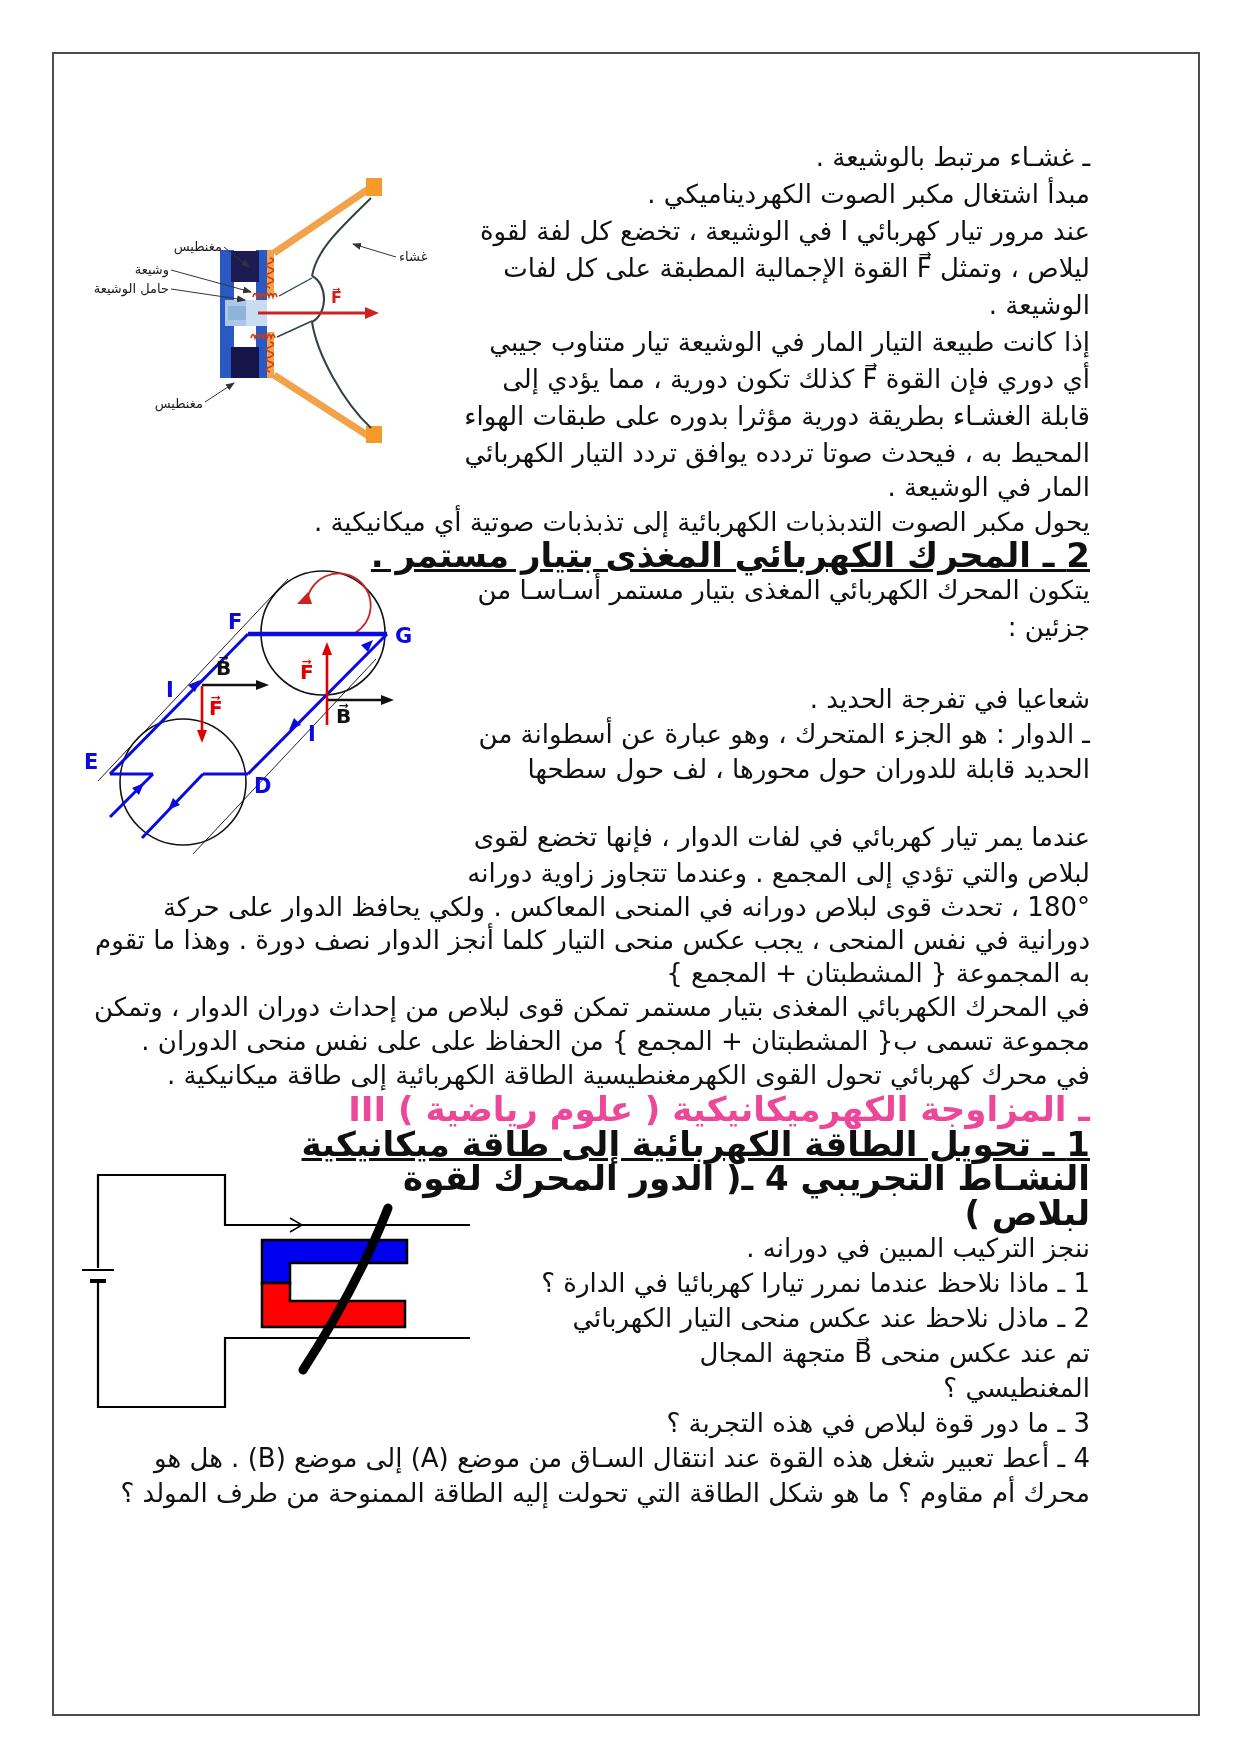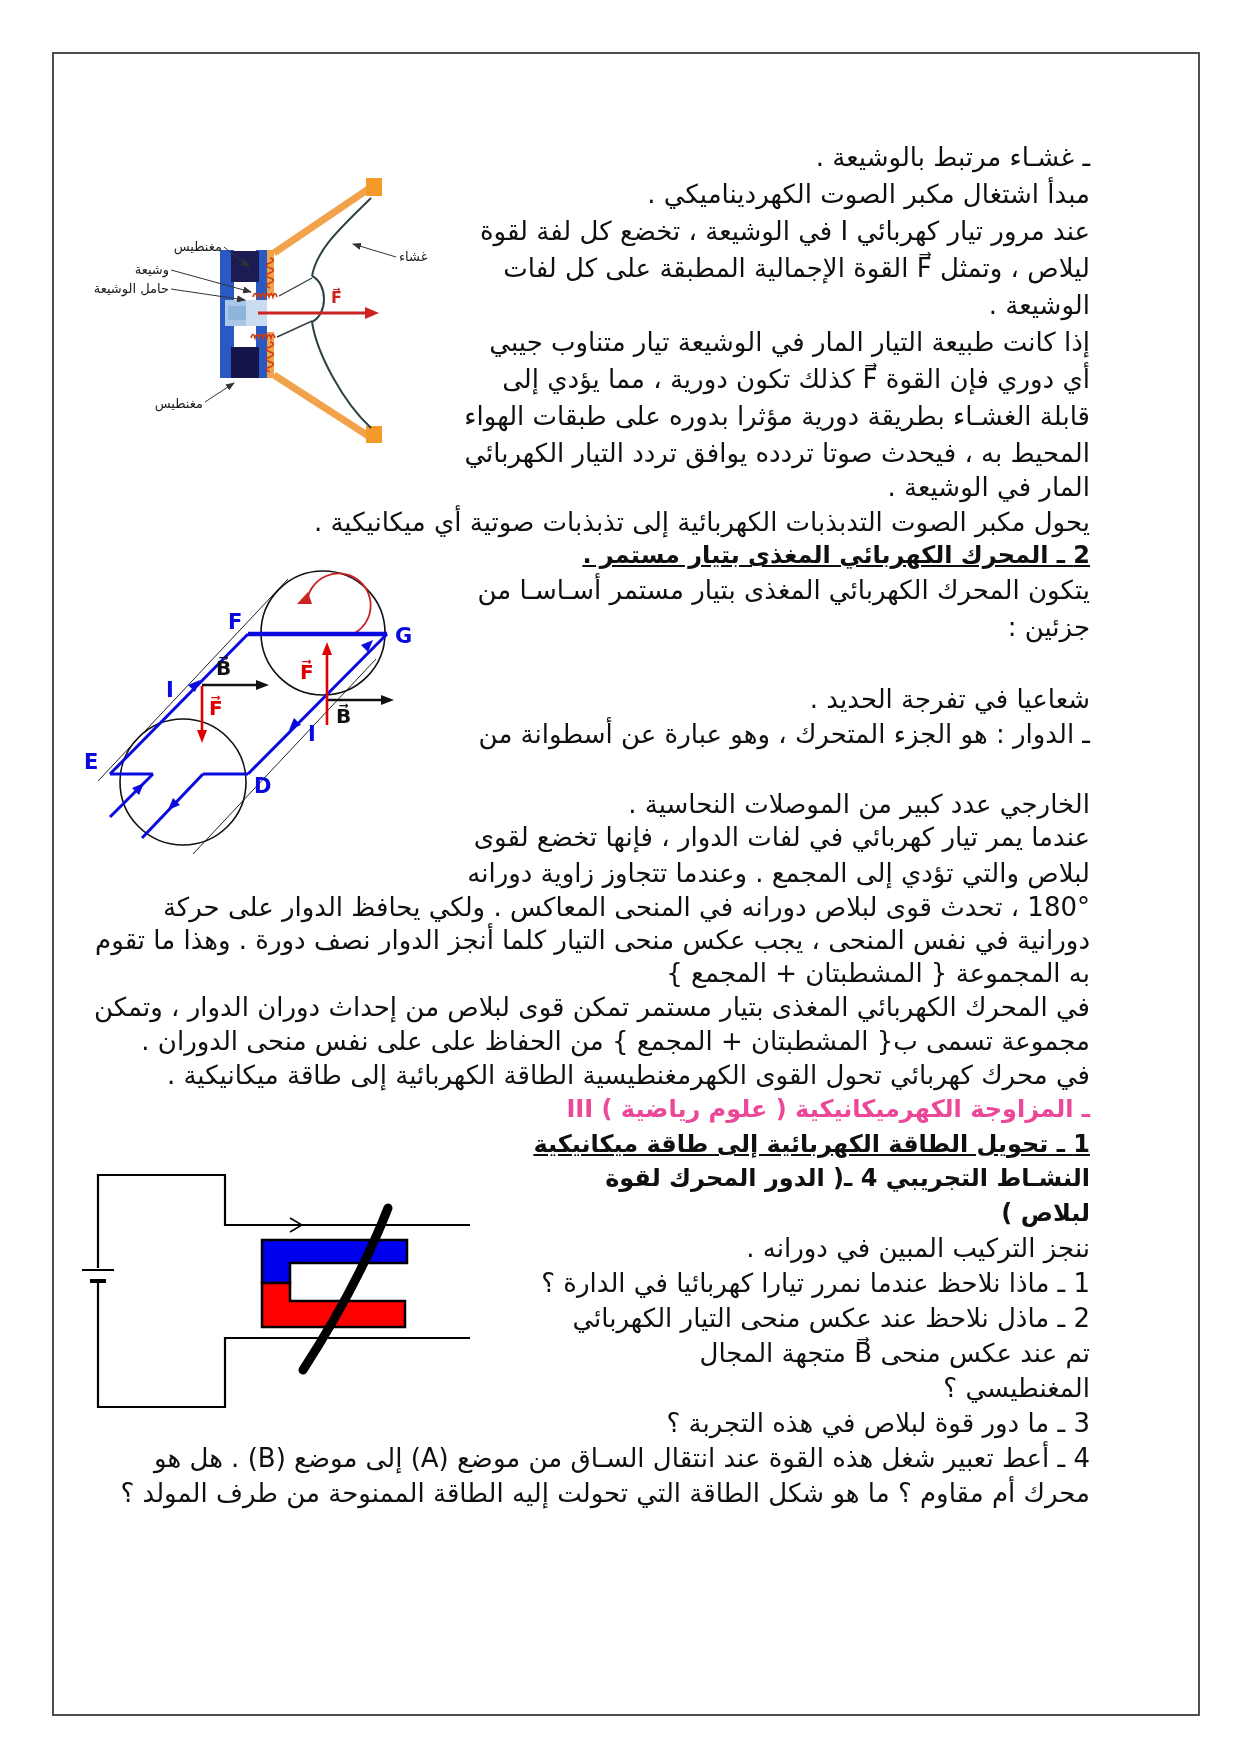--- a/index.html
+++ b/index.html
@@ -5,21 +5,21 @@
   html,body{margin:0;padding:0;background:#e8e8e8;}
   .page{position:relative;width:1240px;height:1754px;background:#ffffff;overflow:hidden;
         font-family:"DejaVu Sans",sans-serif;}
   .frame{position:absolute;left:52px;top:52px;width:1144px;height:1660px;
          border:2px solid #4d4d4d;}
   .ln{position:absolute;right:150px;white-space:nowrap;direction:rtl;unicode-bidi:plaintext;
       font-size:26px;line-height:34px;color:#101010;}
   .b{font-weight:bold;}
   .u{text-decoration:underline;}
   .blue{color:#ec4899;}
-  .h{font-size:24px;}
+  .h{font-size:34px;}
   .fig{position:absolute;}
   svg text{font-family:"DejaVu Sans",sans-serif;}
 </style>
 </head>
 <body>
 
 <div class="page">
   <div class="frame"></div>
 
   <div class="ln" style="top:140px">ـ غشـاء مرتبط بالوشيعة .</div>
@@ -31,21 +31,21 @@
   <div class="ln" style="top:362px">أي دوري فإن القوة F⃗ كذلك تكون دورية ، مما يؤدي إلى</div>
   <div class="ln" style="top:399px">قابلة الغشـاء بطريقة دورية مؤثرا بدوره على طبقات الهواء</div>
   <div class="ln" style="top:436px">المحيط به ، فيحدث صوتا تردده يوافق تردد التيار الكهربائي</div>
   <div class="ln" style="top:470px">المار في الوشيعة .</div>
   <div class="ln" style="top:505px">يحول مكبر الصوت التدبذبات الكهربائية إلى تذبذبات صوتية أي ميكانيكية .</div>
   <div class="ln b u h" style="top:538px">2 ـ المحرك الكهربائي المغذى بتيار مستمر .</div>
   <div class="ln" style="top:573px">يتكون المحرك الكهربائي المغذى بتيار مستمر أسـاسـا من</div>
   <div class="ln" style="top:610px">جزئين :</div>
   <div class="ln" style="top:682px">شعاعيا في تفرجة الحديد .</div>
   <div class="ln" style="top:717px">ـ الدوار : هو الجزء المتحرك ، وهو عبارة عن أسطوانة من</div>
-  <div class="ln" style="top:787px">الخارجي عدد كبير من الموصلات النحاسية .</div>
+  <div class="ln" style="top:752px">الحديد قابلة للدوران حول محورها ، لف حول سطحها</div>
   <div class="ln" style="top:820px">عندما يمر تيار كهربائي في لفات الدوار ، فإنها تخضع لقوى</div>
   <div class="ln" style="top:856px">لبلاص والتي تؤدي إلى المجمع . وعندما تتجاوز زاوية دورانه</div>
   <div class="ln" style="top:890px">180° ، تحدث قوى لبلاص دورانه في المنحى المعاكس . ولكي يحافظ الدوار على حركة</div>
   <div class="ln" style="top:923px">دورانية في نفس المنحى ، يجب عكس منحى التيار كلما أنجز الدوار نصف دورة . وهذا ما تقوم</div>
   <div class="ln" style="top:956px">به المجموعة { المشطبتان + المجمع }</div>
   <div class="ln" style="top:990px">في المحرك الكهربائي المغذى بتيار مستمر تمكن قوى لبلاص من إحداث دوران الدوار ، وتمكن</div>
   <div class="ln" style="top:1024px">مجموعة تسمى ب{ المشطبتان + المجمع } من الحفاظ على على نفس منحى الدوران .</div>
   <div class="ln" style="top:1058px">في محرك كهربائي تحول القوى الكهرمغنطيسية الطاقة الكهربائية إلى طاقة ميكانيكية .</div>
   <div class="ln b blue h" style="top:1092px">III ـ المزاوجة الكهرميكانيكية ( علوم رياضية )</div>
   <div class="ln b u h" style="top:1127px">1 ـ تحويل الطاقة الكهربائية إلى طاقة ميكانيكية</div>

